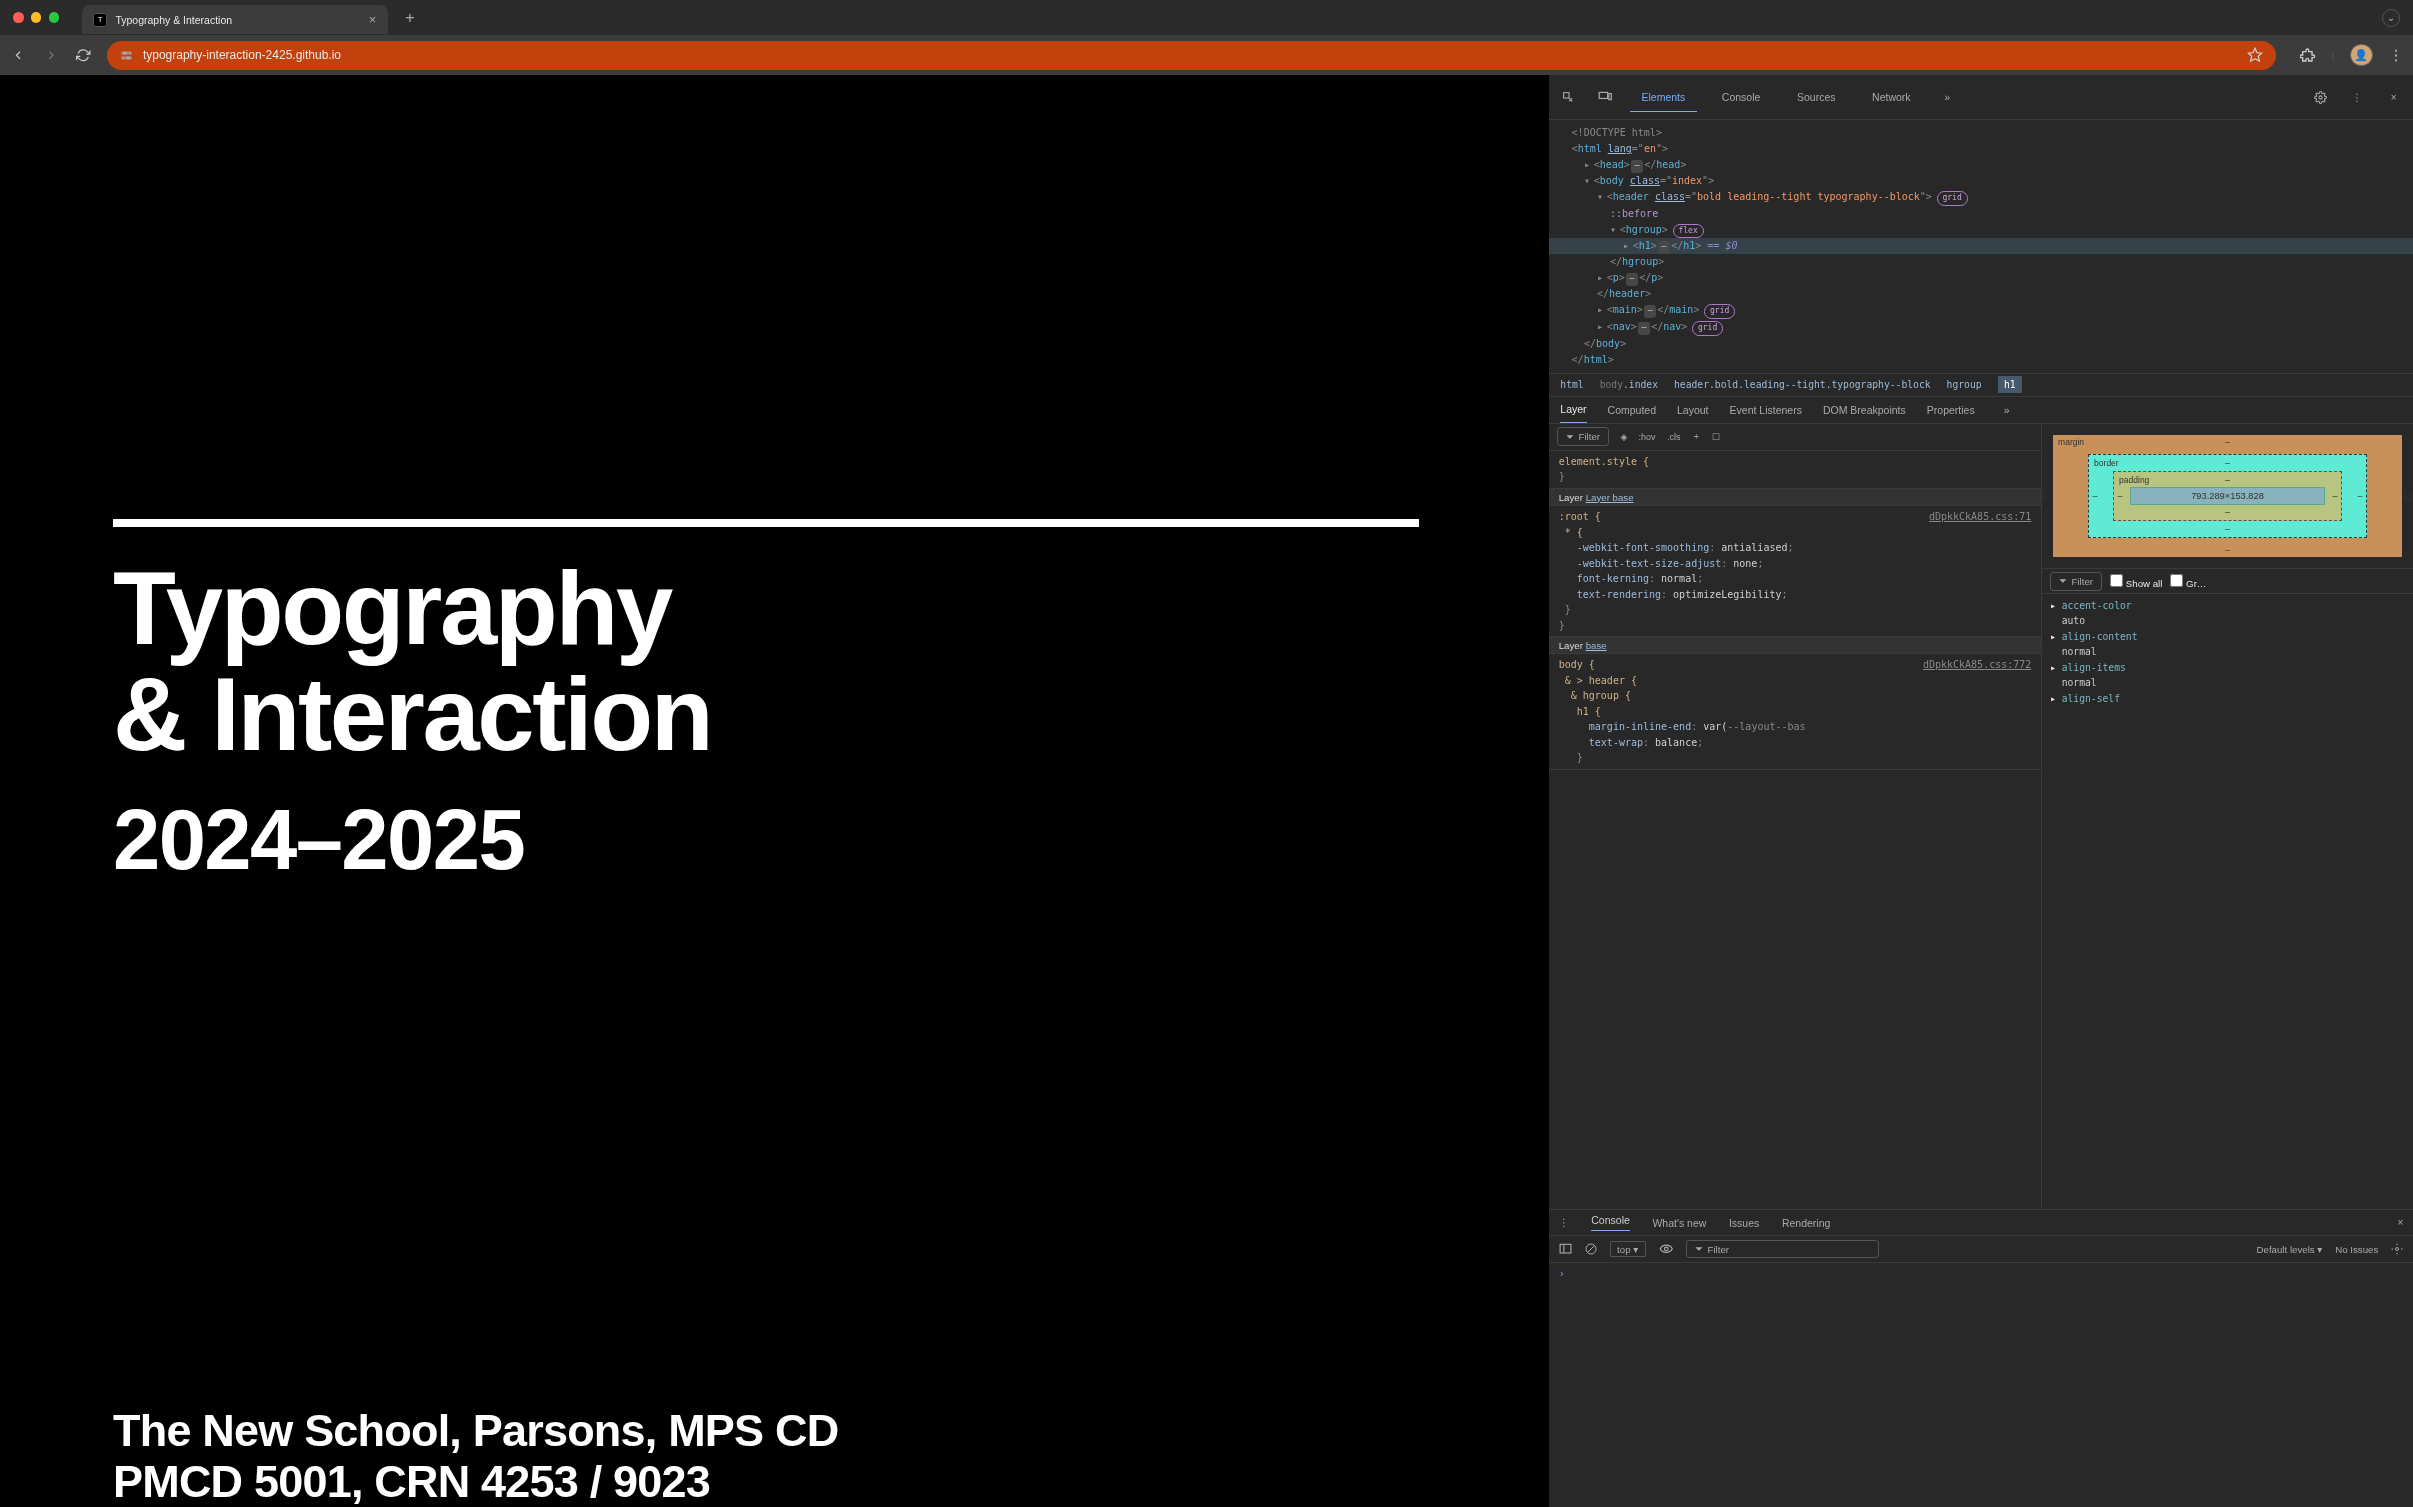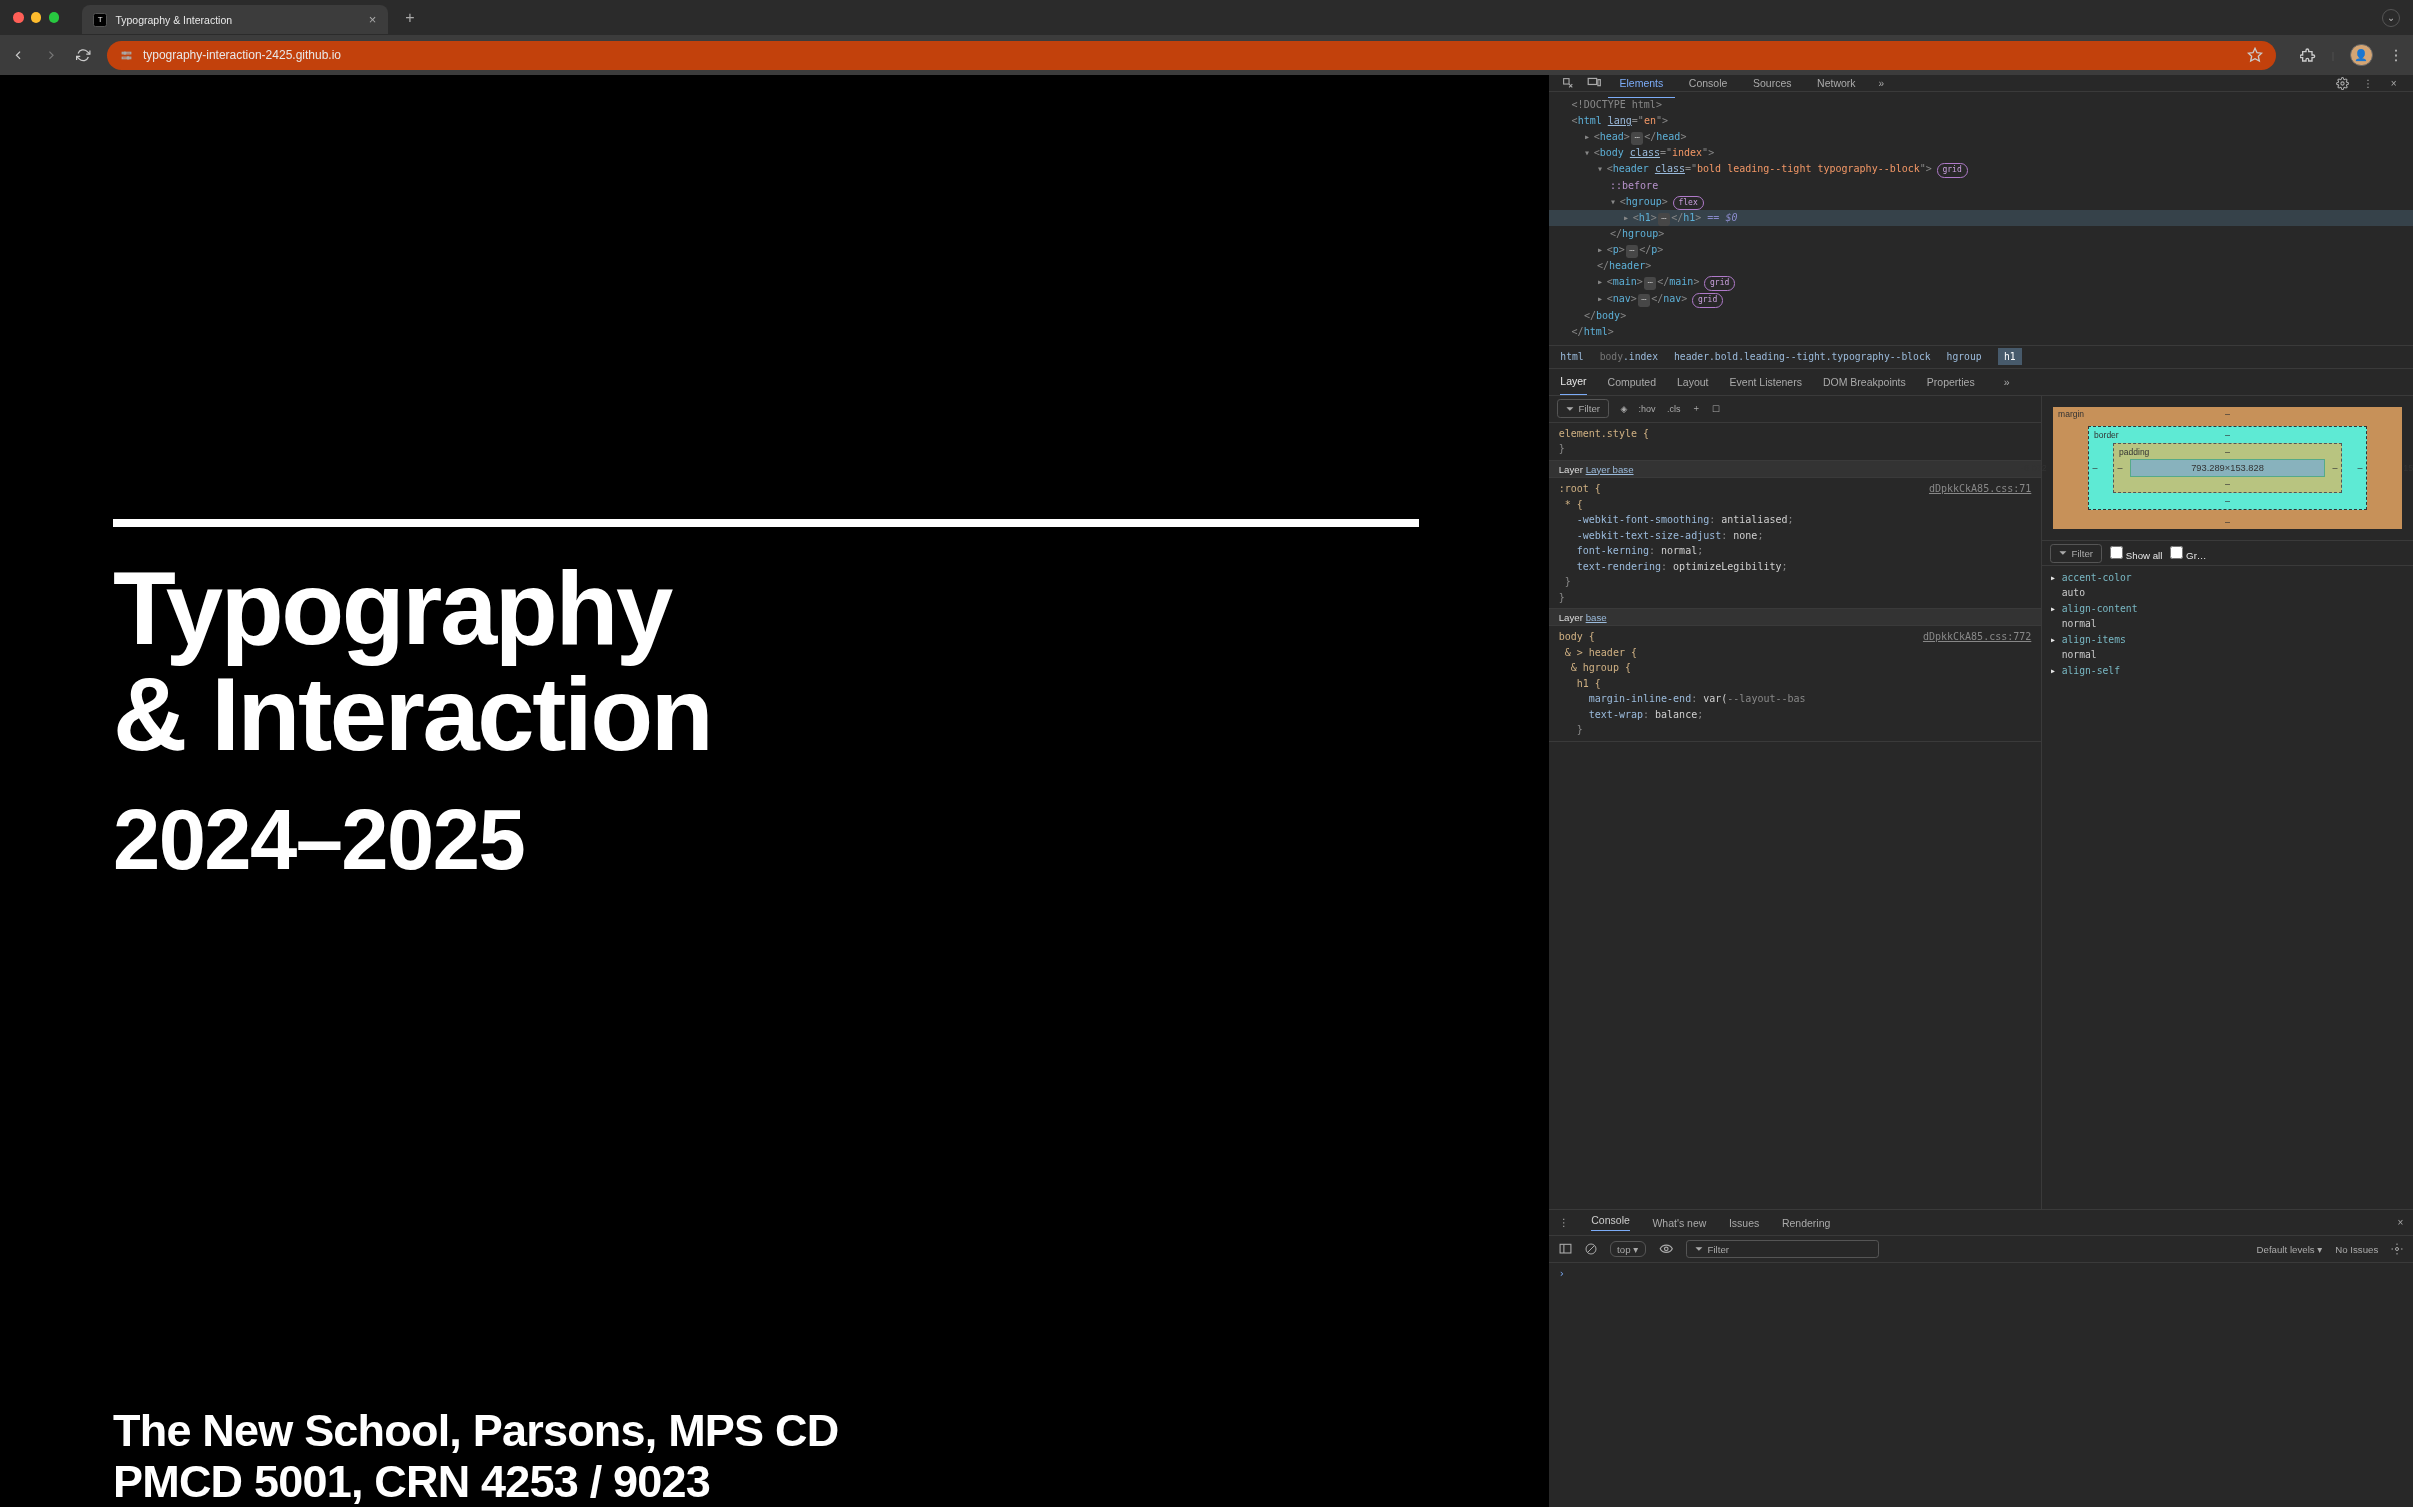--- a/index.html
+++ b/index.html
@@ -59,22 +59,22 @@
   font-size: 103px; font-weight: 700; letter-spacing: -2.4px; line-height: 1.03;
   font-family: "Helvetica Neue", Helvetica, Arial, sans-serif;
 }
 .page-year { font-size: 85px; font-weight: 700; letter-spacing: -1.6px; margin-top: 22.6px; }
 .page-footer { position: absolute; bottom: 0; left: 113px; }
 .page-footer p { font-size: 45px; font-weight: 700; letter-spacing: -0.8px; line-height: 1.12; }
 
 
 .devtools { flex: 1; background: #282828; display: flex; flex-direction: column; border-left: 0.8px solid #000; font-size: 10px; }
 .dt-tabs {
-  height: 17px; display: flex; align-items: center; padding: 0 8px;
-  border-bottom: 0.8px solid #3a3a3a; gap: 3px; text-align: center;
+  height: 45px; display: flex; align-items: center; padding: 0 8px;
+  border-bottom: 0.8px solid #3a3a3a; gap: 14px; text-align: center;
 }
 .dt-tab { padding: 8px 11.3px; color: #aaa; cursor: pointer; font-size: 10.5px; }
 .dt-tab.active { color: #7cacf8; border-bottom: 1.6px solid #7cacf8; }
 .dt-tabs .spacer { flex: 1; }
 .dt-icon { width: 22.6px; display: flex; justify-content: center; color: #aaa; }
 
 
 .elements-pane { font-family: Menlo, Consolas, monospace; font-size: 10px; padding: 4.8px 0; line-height: 1.6; }
 .el-line { padding: 0 9.7px; white-space: nowrap; }
 .el-line.sel { background: #36424a; }
@@ -424,21 +424,21 @@
                 <rect x="2" y="2" width="20" height="16"></rect>
                 <line x1="9" y1="2" x2="9" y2="18"></line>
               </svg>
           </span>
           <span>
             <svg width="12" height="12" viewBox="0 0 24 24" fill="none" stroke="#aaa" stroke-width="2">
                 <circle cx="12" cy="12" r="10"></circle>
                 <line x1="5" y1="19" x2="19" y2="5"></line>
               </svg>
           </span>
-          <span style="border:0.8px solid #555; padding:1.6px 6.4px; border-radius:6px;"><span>top</span> ▾</span>
+          <span style="border:0.8px solid #555; padding:1.6px 6.4px; border-radius:1px;"><span>top</span> ▾</span>
           <span>
             <svg width="14.5" height="9.7" viewBox="0 0 24 16" fill="none" stroke="#aaa" stroke-width="2">
                 <circle cx="12" cy="8" r="3"></circle>
                 <path d="M2 8s3-6 10-6 10 6 10 6-3 6-10 6S2 8 2 8z"></path>
               </svg>
           </span>
           <div class="filter-box" style="flex:0 0 193px;">
             <span>⏷</span>
             <span>Filter</span>
           </div>

